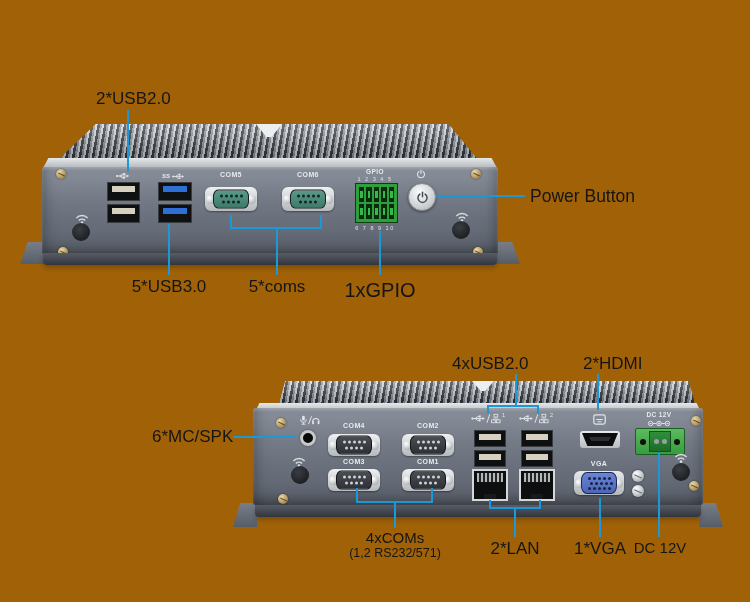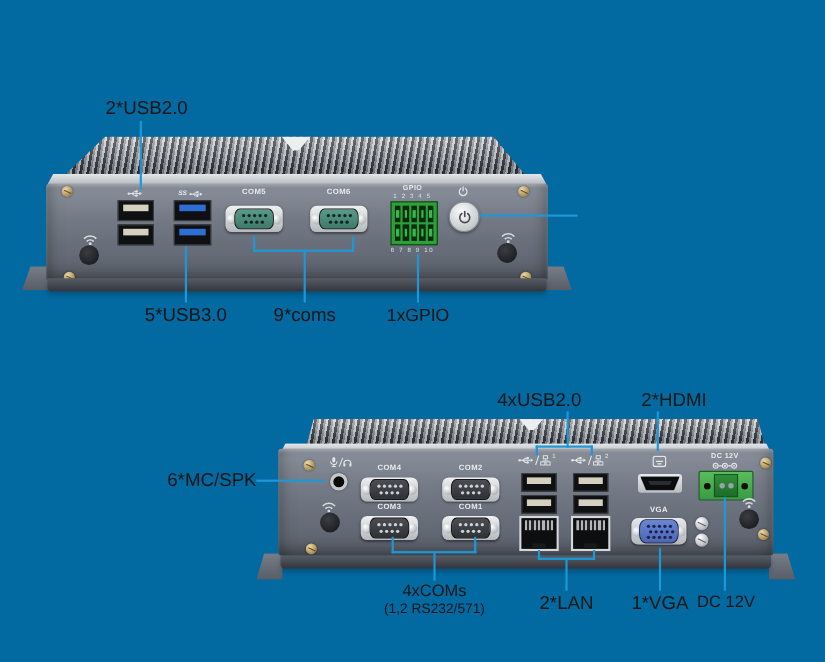--- a/index.html
+++ b/index.html
@@ -1,16 +1,16 @@
 <!DOCTYPE html>
 <html><head>
 <meta charset="utf-8">
 <style>
   html,body{margin:0;padding:0;background:#fff;}
-  .stage{position:relative;width:750px;height:602px;background:#0369a1;overflow:hidden;
+  .stage{position:relative;width:750px;height:602px;background:#a16207;overflow:hidden;
          font-family:"Liberation Sans",sans-serif;color:#1a1a1a;}
 
   
   .callout-label{position:absolute;font-size:17px;color:#151515;white-space:nowrap;z-index:6;}
   .callout-label.center{text-align:center;white-space:normal;}
   .callout-label.small{font-size:15px;}
   .callout-label.tiny{font-size:12.5px;}
   .cline{position:absolute;background:#1e97d6;z-index:5;}
 
   
@@ -406,32 +406,33 @@
           </svg></div>
       <div class="hole" style="left:419px;top:55px;"></div>
     </div>
     <div class="basestrip" style="left:2px;top:127px;width:446px;height:12px;"></div>
   </div>
 
   <div class="callout-label" style="left:96px;top:89px;">2*USB2.0</div>
   <div class="cline" style="left:127px;top:110px;width:2px;height:62px;"></div>
 
   <div class="cline" style="left:436px;top:195px;width:89px;height:2px;"></div>
+  <div class="callout-label" style="left:530px;top:186px;font-size:17.5px;">Power Button</div>
 
   <div class="cline" style="left:168px;top:224px;width:2px;height:51px;"></div>
   <div class="callout-label center" style="left:127px;top:277px;width:84px;">5*USB3.0</div>
 
   <div class="cline" style="left:230px;top:215px;width:2px;height:14px;"></div>
   <div class="cline" style="left:320px;top:215px;width:2px;height:14px;"></div>
   <div class="cline" style="left:230px;top:227px;width:92px;height:2px;"></div>
   <div class="cline" style="left:276px;top:229px;width:2px;height:46px;"></div>
-  <div class="callout-label center" style="left:235px;top:277px;width:84px;">9*coms</div>
+  <div class="callout-label center" style="left:235px;top:277px;width:84px;">5*coms</div>
 
   <div class="cline" style="left:379px;top:231px;width:2px;height:44px;"></div>
-  <div class="callout-label center" style="left:340px;top:279px;width:80px;font-size:16px;">1xGPIO</div>
+  <div class="callout-label center" style="left:340px;top:279px;width:80px;font-size:20px;">1xGPIO</div>
 
   <div class="callout-label" style="left:452px;top:354px;">4xUSB2.0</div>
   <div class="cline" style="left:515px;top:374px;width:2px;height:33px;"></div>
   <div class="cline" style="left:487px;top:405px;width:52px;height:2px;"></div>
   <div class="cline" style="left:487px;top:405px;width:2px;height:9px;"></div>
   <div class="cline" style="left:537px;top:405px;width:2px;height:9px;"></div>
 
   <div class="callout-label" style="left:583px;top:354px;">2*HDMI</div>
   <div class="cline" style="left:597px;top:374px;width:2px;height:36px;"></div>
 

